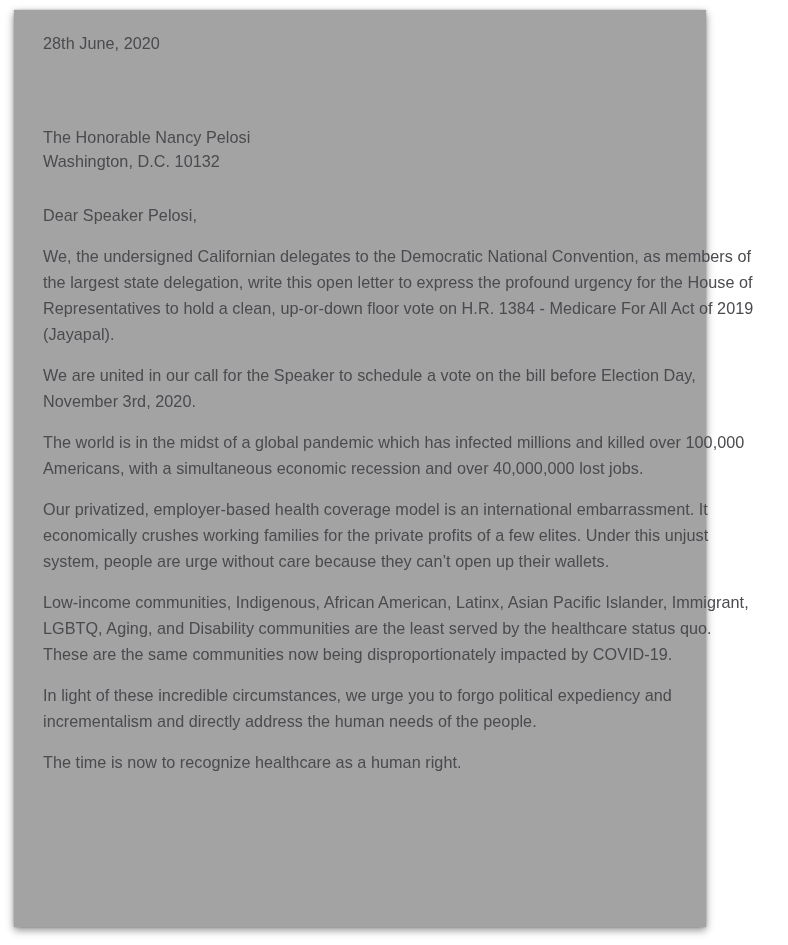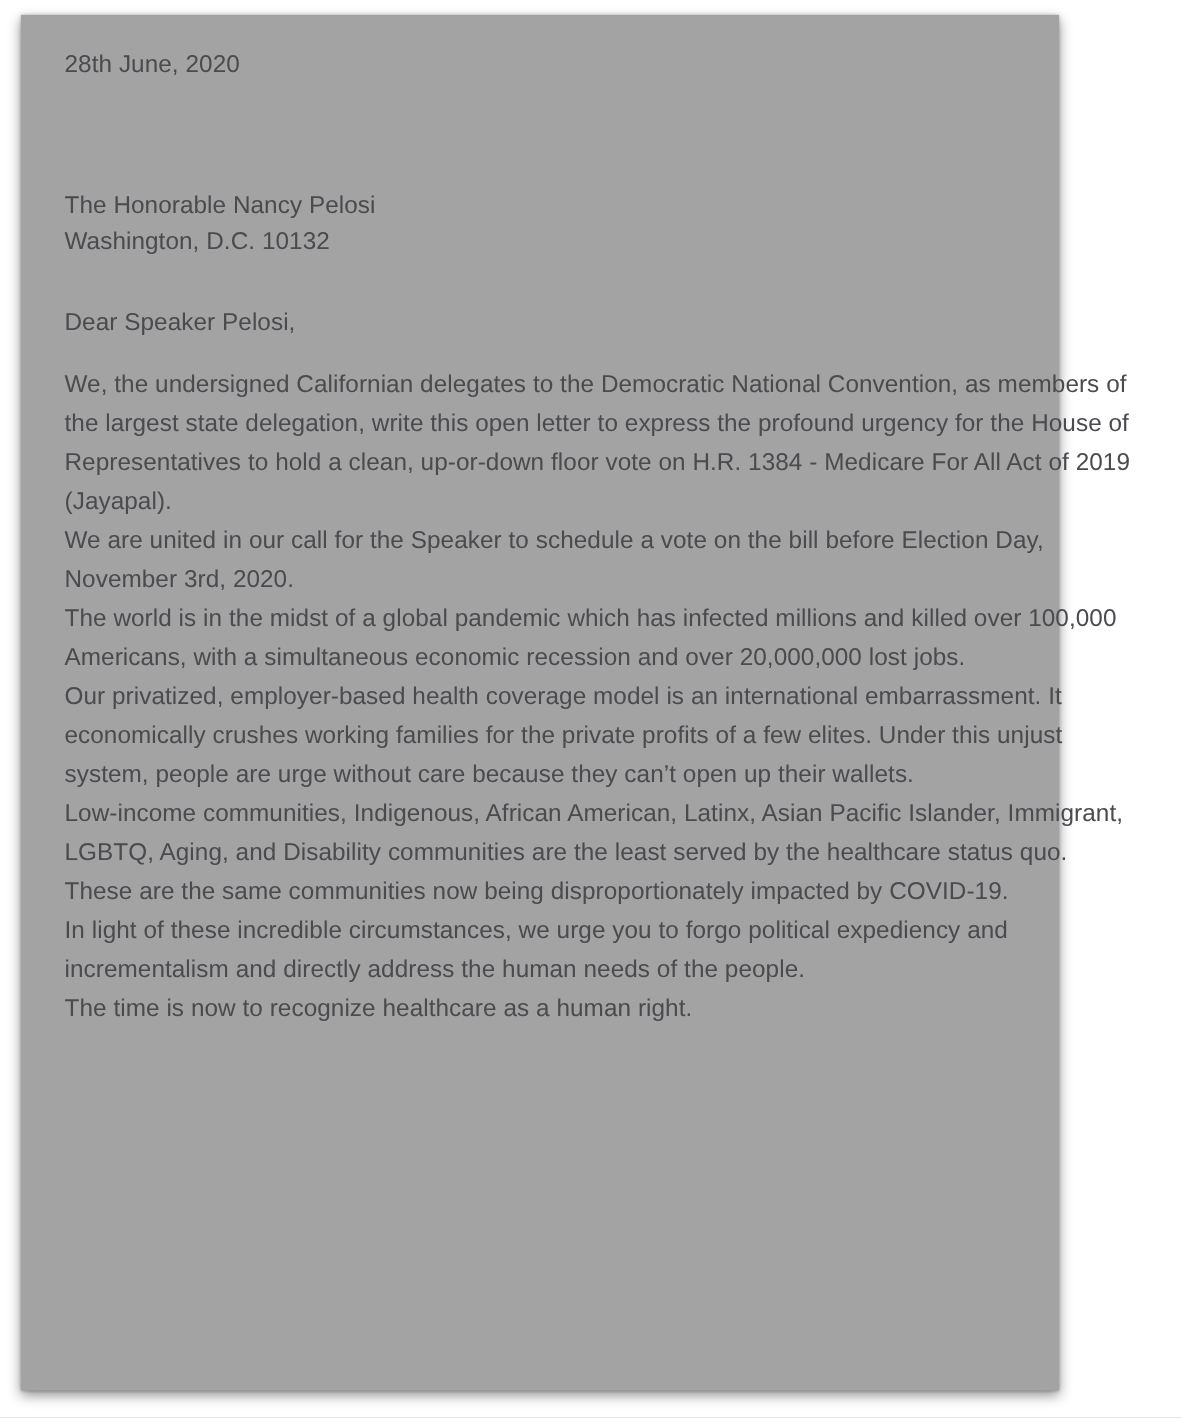--- a/index.html
+++ b/index.html
@@ -46,20 +46,21 @@
     .address div:first-child {
       line-height: 26px;
     }
     p {
       margin: 0;
     }
     .salutation {
       margin-top: 28px;
     }
     .para {
+      margin-top: 15px;
     }
     .para.first {
       margin-top: 15px;
     }
   </style>
 </head>
 <body>
 
 <div class="paper">
   <div class="content">
@@ -67,20 +68,20 @@
 
     <div class="address">
       <div>The Honorable Nancy Pelosi</div>
       <div>Washington, D.C. 10132</div>
     </div>
 
     <p class="salutation">Dear Speaker Pelosi,</p>
 
     <p class="para first">We, the undersigned Californian delegates to the Democratic National Convention, as members of the largest state delegation, write this open letter to express the profound urgency for the House of Representatives to hold a clean, up-or-down floor vote on H.R. 1384 - Medicare For All Act of 2019 (Jayapal).</p>
     <p class="para">We are united in our call for the Speaker to schedule a vote on the bill before Election Day, November 3rd, 2020.</p>
-    <p class="para">The world is in the midst of a global pandemic which has infected millions and killed over 100,000 Americans, with a simultaneous economic recession and over 20,000,000 lost jobs.</p>
+    <p class="para">The world is in the midst of a global pandemic which has infected millions and killed over 100,000 Americans, with a simultaneous economic recession and over 40,000,000 lost jobs.</p>
     <p class="para">Our privatized, employer-based health coverage model is an international embarrassment. It economically crushes working families for the private profits of a few elites. Under this unjust system, people are urge without care because they can’t open up their wallets.</p>
     <p class="para">Low-income communities, Indigenous, African American, Latinx, Asian Pacific Islander, Immigrant, LGBTQ, Aging, and Disability communities are the least served by the healthcare status quo. These are the same communities now being disproportionately impacted by COVID-19.</p>
     <p class="para">In light of these incredible circumstances, we urge you to forgo political expediency and incrementalism and directly address the human needs of the people.</p>
     <p class="para">The time is now to recognize healthcare as a human right.</p>
 
   </div>
 </div>
 
 </body></html>

